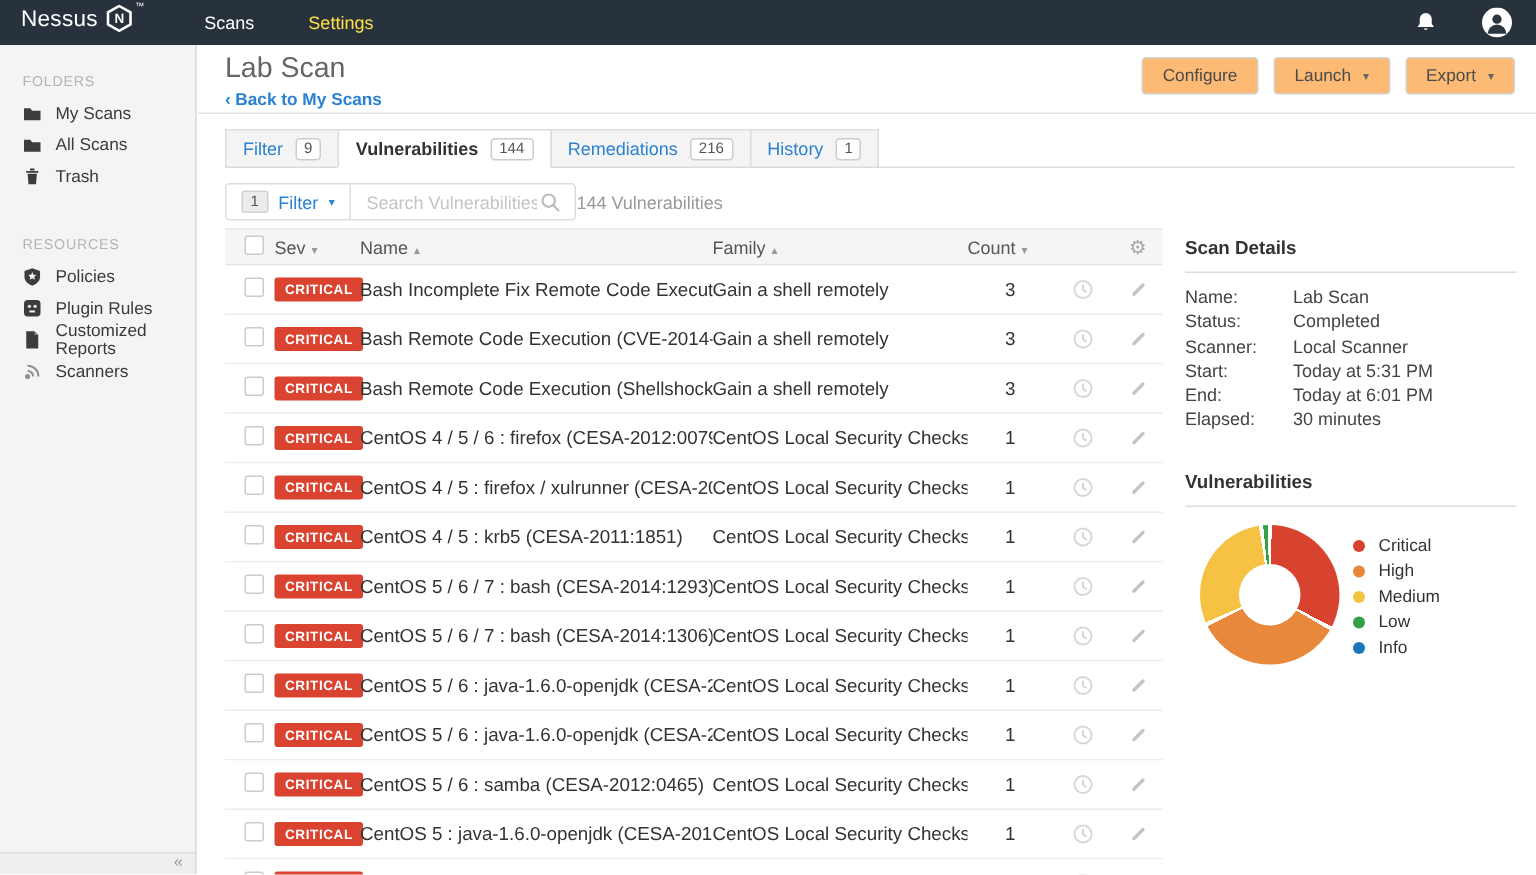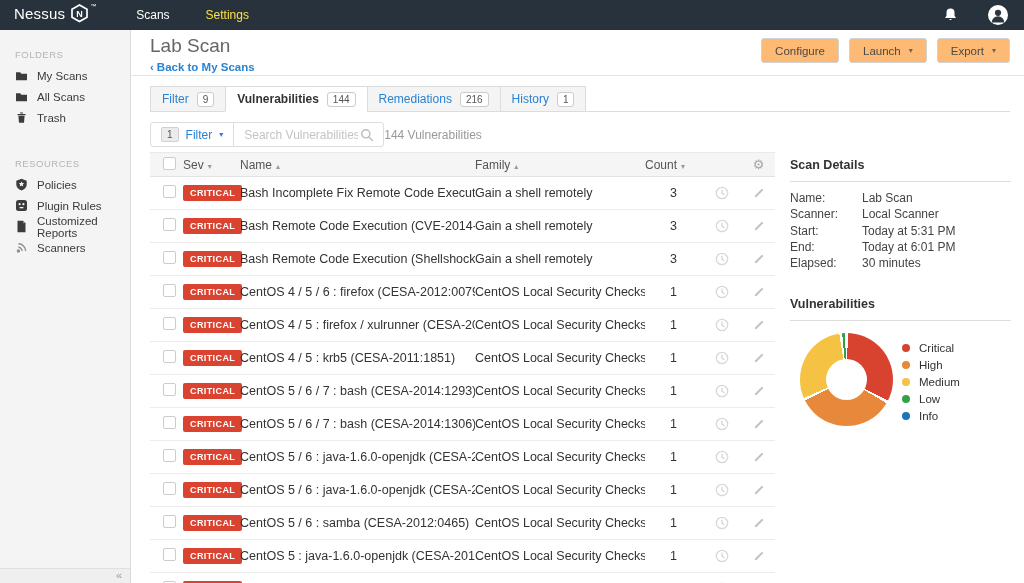--- a/index.html
+++ b/index.html
@@ -566,20 +566,24 @@
         </span>
     </div>
   </div>
 
   <div class="right-panel">
     <div class="panel-title">Scan Details</div>
     <div class="details">
       <div class="detail-row">
         <span class="detail-label">Name:</span>
         <span>Lab Scan</span>
+      </div>
+      <div class="detail-row">
+        <span class="detail-label">Status:</span>
+        <span>Completed</span>
       </div>
       <div class="detail-row">
         <span class="detail-label">Scanner:</span>
         <span>Local Scanner</span>
       </div>
       <div class="detail-row">
         <span class="detail-label">Start:</span>
         <span>Today at 5:31 PM</span>
       </div>
       <div class="detail-row">

